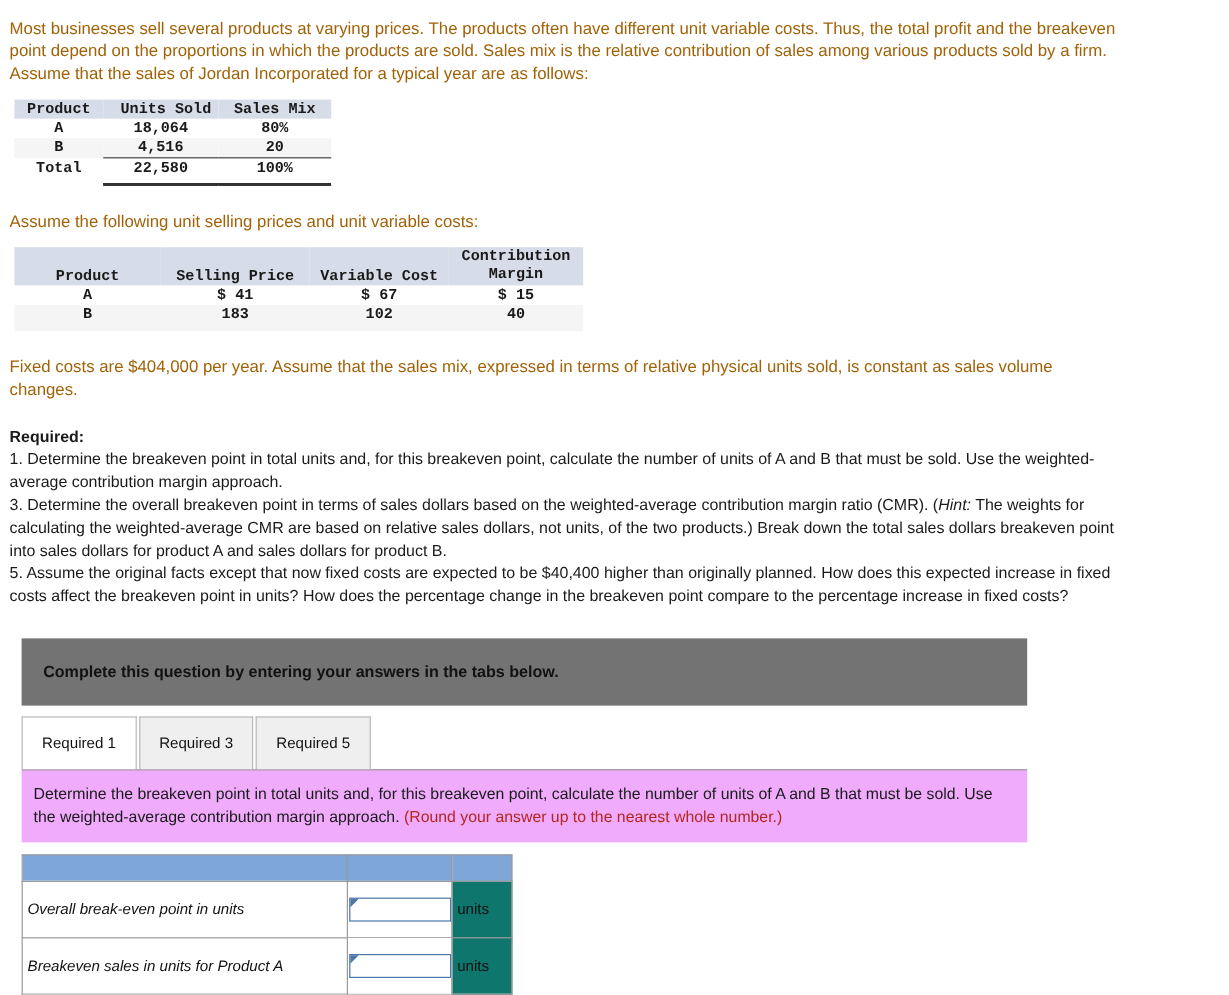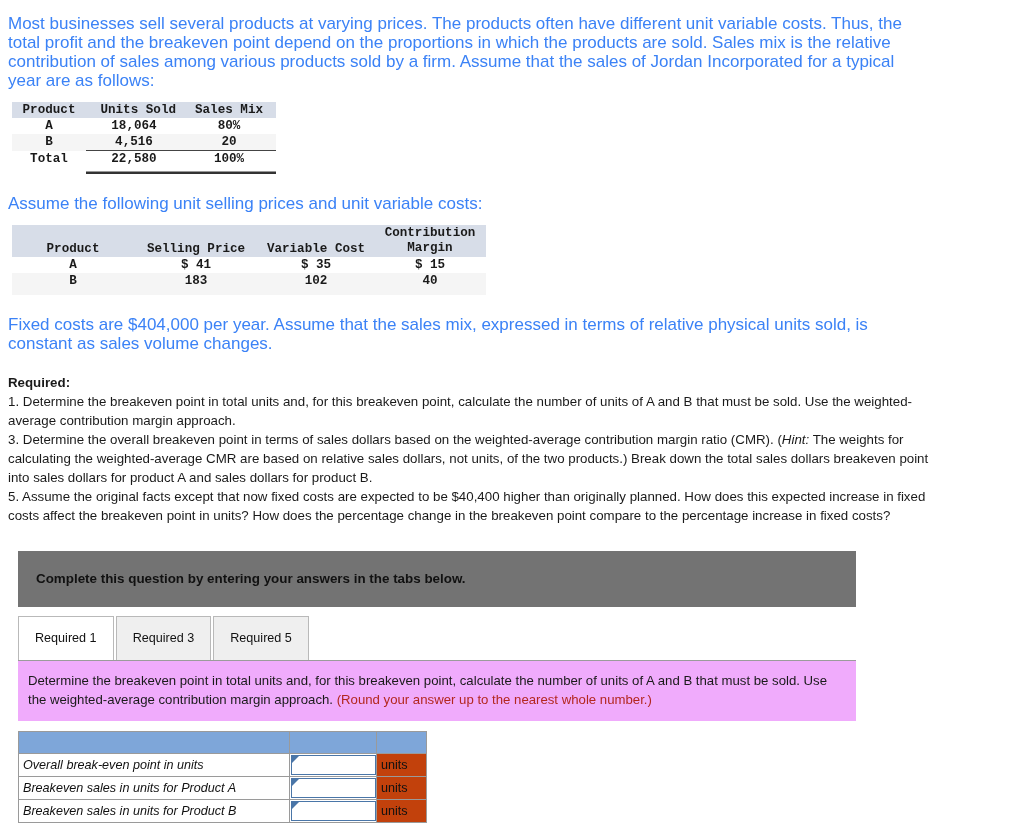--- a/index.html
+++ b/index.html
@@ -17,22 +17,22 @@
     color: #1a1a1a;
     overflow: hidden;
   }
 
   .page { padding: 10px 0 0 8px; }
 
   
   .para {
     width: 922px;
     line-height: 19px;
-    font-size: 17px;
-    color: #3b82f6;
+    font-size: 14px;
+    color: #a16207;
   }
   .para-intro { margin: 4px 0 0 0; }
   .para-assume { margin: 20px 0 0 0; }
   .para-fixed { margin: 20px 0 0 0; }
 
   
   .fin-table {
     border-collapse: collapse;
     font-family: "Liberation Mono", "DejaVu Sans Mono", monospace;
     font-size: 12.6px;
@@ -164,22 +164,22 @@
     font-style: italic;
   }
   table.answer .input-cell {
     width: 87px;
     padding: 0;
     background: #ffffff;
     position: relative;
   }
   table.answer .unit-cell {
     width: 50px;
-    padding: 4px 4px;
-    background: #c2410c;
+    padding: 16px 4px;
+    background: #0f766e;
   }
   .cellbox {
     position: relative;
     width: 85px;
     height: 20px;
     margin: 0 auto;
     border: 1.6px solid #4a76a8;
     background: #fff;
   }
   .cellbox::before {
@@ -277,21 +277,21 @@
         <td class="col-p">Product</td>
         <td class="col-sp">Selling Price</td>
         <td class="col-vc">Variable Cost</td>
         <td class="col-cm hdr-two-line"><span>Contribution</span><br><span>Margin</span></td>
       </tr>
     </thead>
     <tbody>
       <tr class="zebra0">
         <td class="c-center">A</td>
         <td class="c-center">$ 41</td>
-        <td class="c-center">$ 35</td>
+        <td class="c-center">$ 67</td>
         <td class="c-center">$ 15</td>
       </tr>
       <tr class="zebra1">
         <td class="c-center">B</td>
         <td class="c-center">183</td>
         <td class="c-center">102</td>
         <td class="c-center">40</td>
       </tr>
       <tr class="zebra1">
         <td class="pad-bot"></td>

